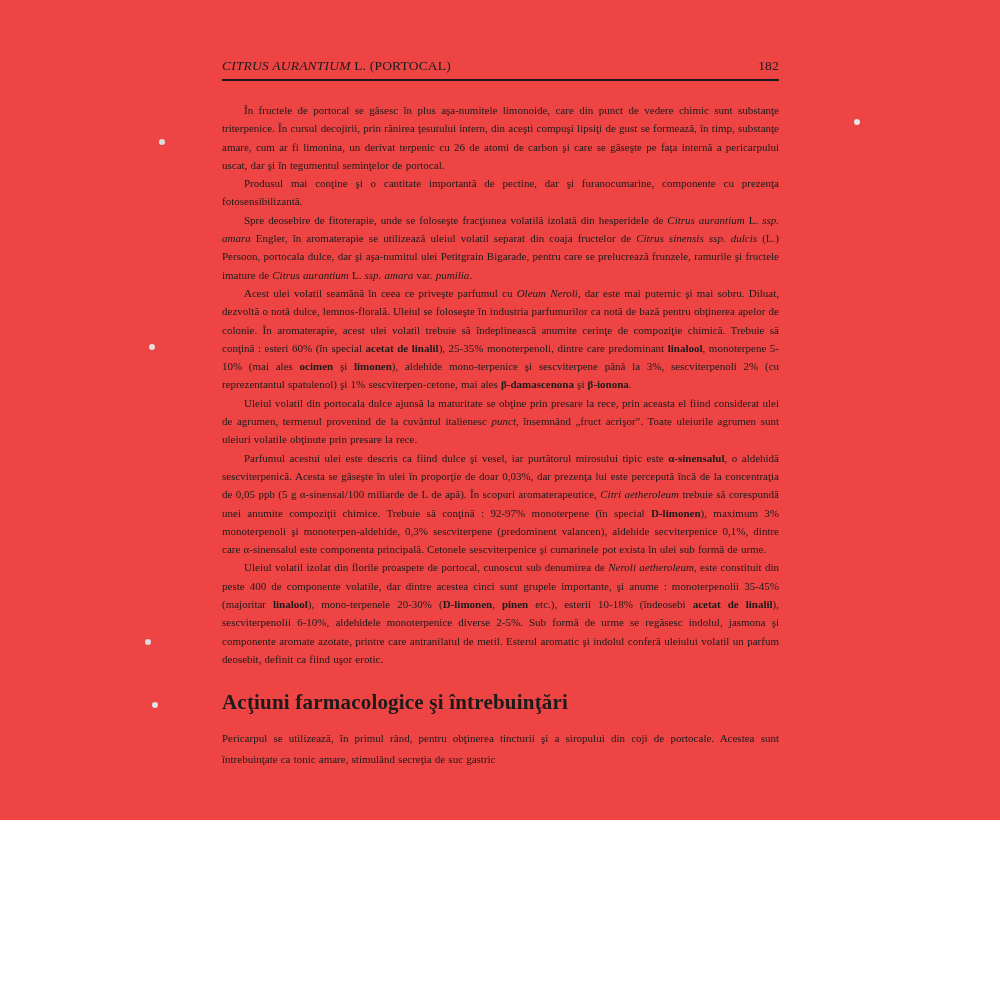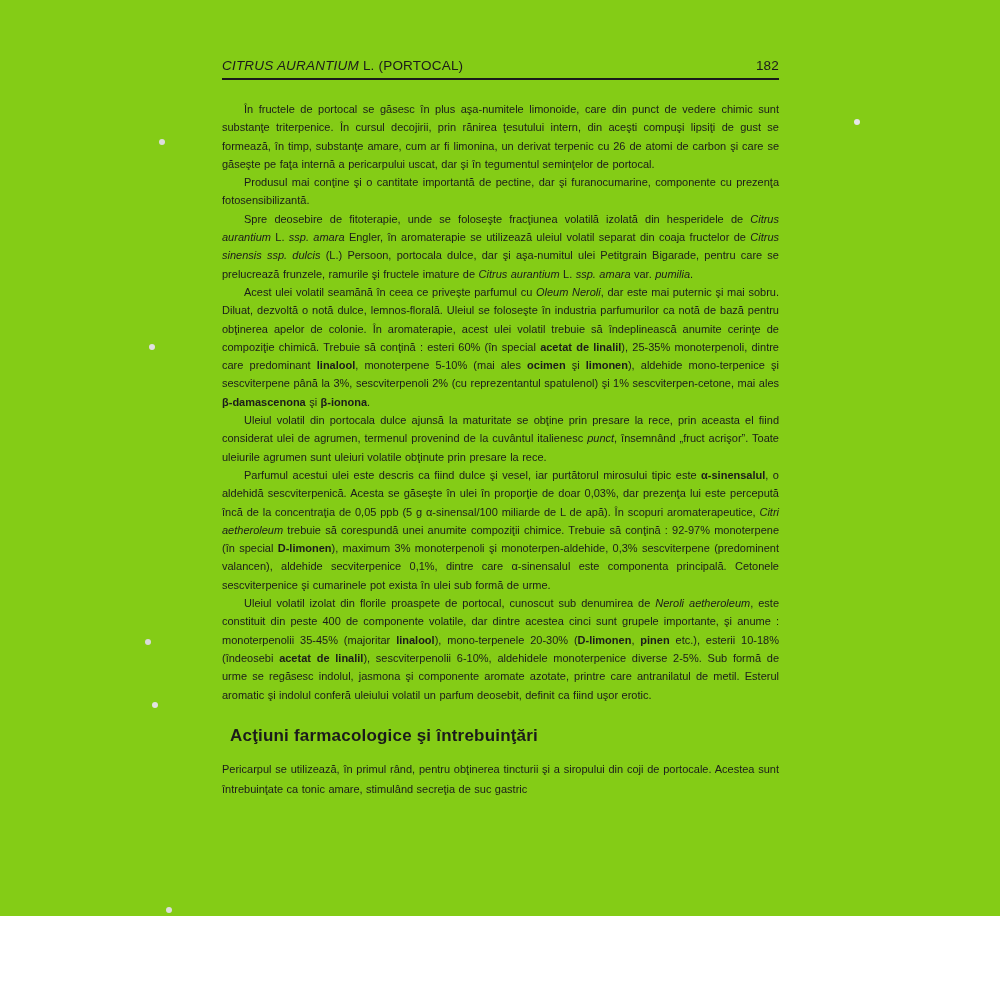--- a/index.html
+++ b/index.html
@@ -3,24 +3,24 @@
 <meta charset="utf-8">
 <style>
   html, body {
     margin: 0;
     padding: 0;
     background: #ffffff;
   }
   .page {
     position: relative;
     width: 1000px;
-    height: 916px;
-    background: #84cc16;
+    height: 820px;
+    background: #ef4444;
     overflow: hidden;
-    font-family: Liberation Sans, sans-serif;
+    font-family: Liberation Serif, serif;
     color: #1b1b1b;
   }
   .content {
     position: absolute;
     left: 222px;
     top: 58px;
     width: 557px;
   }
   .running-header {
     display: flex;
@@ -37,23 +37,23 @@
     margin: 0;
     text-align: justify;
     font-size: 11px;
     line-height: 18.3px;
     word-spacing: 0.4px;
   }
   p.para.indent { text-indent: 22px; }
   .i { font-style: italic; }
   .b { font-weight: bold; }
   h2.section-heading {
-    font-size: 17px;
+    font-size: 21px;
     font-weight: bold;
-    margin: 22px 0 13px 8px;
+    margin: 22px 0 13px 0;
     letter-spacing: 0.2px;
   }
   p.para.closing { line-height: 20.4px; }
   
   .specks {
     position: absolute;
     left: 0; top: 0;
     width: 4px; height: 4px;
     border-radius: 50%;
     background: transparent;

